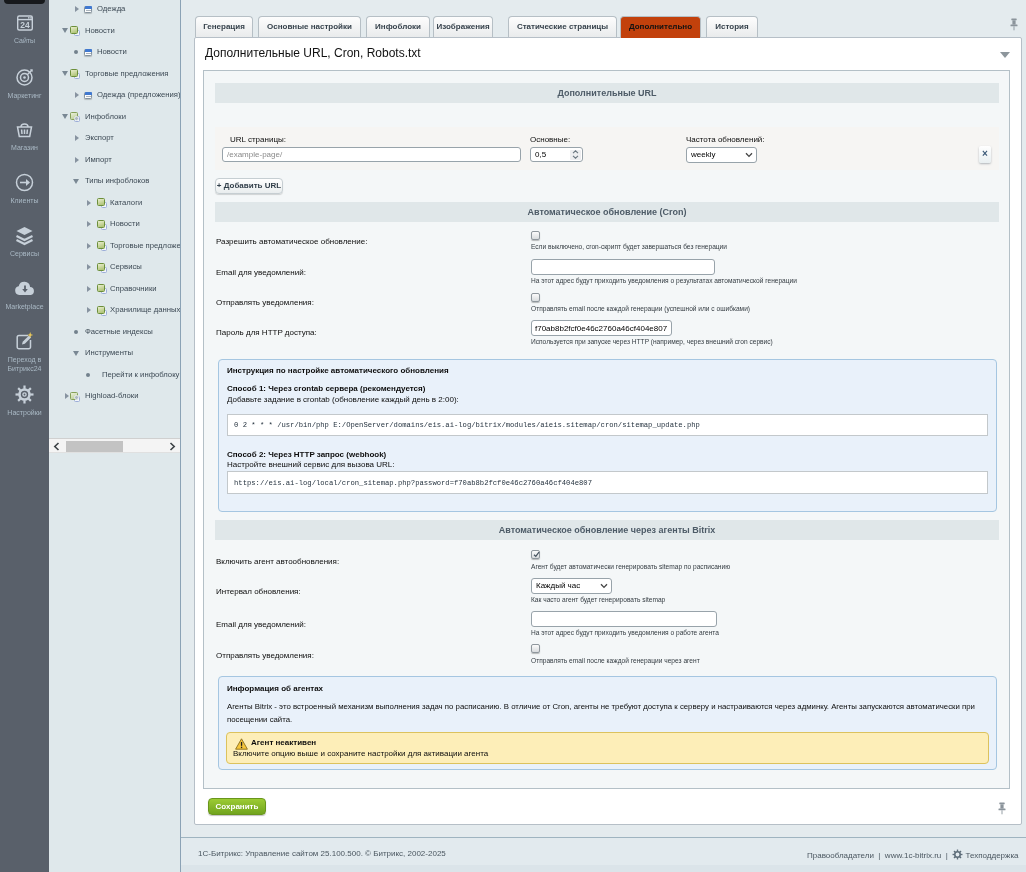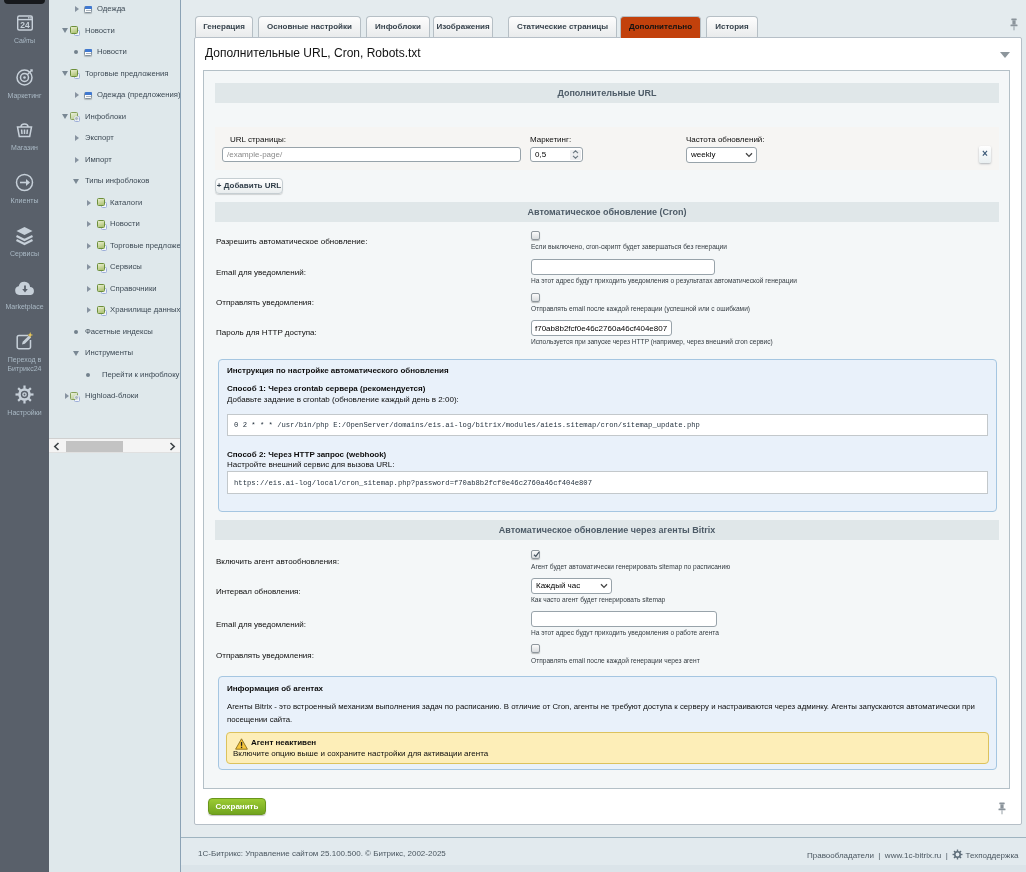--- a/index.html
+++ b/index.html
@@ -110,21 +110,21 @@
 <div id="title">Дополнительные URL, Cron, Robots.txt</div>
 <div id="titletri"></div>
 
 <div id="cont"></div>
 
 <div class="hbar" style="top:83px;">Дополнительные URL</div>
 <div class="t11" style="left:215px; top:110px;margin-top:32px;">Добавьте URL вручную, если они не попадают в sitemap автоматически</div>
 <div id="strip"></div>
 <div class="lab" style="left:223px; top:134px;margin-left:7px;">URL страницы:</div>
 <input class="inp" style="left: 222px; top: 147px; width: 299px; height: 15px; color: rgb(138, 138, 138);" value="/example-page/">
-<div class="lab" style="left:530px; top:134px;">Маркетинг:</div>
+<div class="lab" style="left:530px; top:134px;">Основные:</div>
 <div class="inp" style="left:530px; top:147px; width:53px; height:15px; line-height:13px;">0,5<span style="position:absolute; right:1.5px; top:1.5px; width:11px; height:10px; background:#ededf0; border-radius:1px;">
       <svg style="position:absolute; left:2px; top:0.5px;" width="7" height="9" viewBox="0 0 7 9">
         <path d="M1 3.2 L3.5 0.8 L6 3.2" fill="none" stroke="#6a7680" stroke-width="1.1"></path>
         <path d="M1 5.8 L3.5 8.2 L6 5.8" fill="none" stroke="#6a7680" stroke-width="1.1"></path>
       </svg>
     </span></div>
 <div class="lab" style="left:686px; top:134px;">Частота обновлений:</div>
 <div class="inp" style="left:686px; top:147px; width:71px; height:16px; line-height:14px;">weekly<svg style="position:absolute; right:3px; top:4px;" width="8" height="6" viewBox="0 0 8 6">
       <path d="M1 1.2 L4 4.4 L7 1.2" fill="none" stroke="#444" stroke-width="1.3"></path>
     </svg></div>

